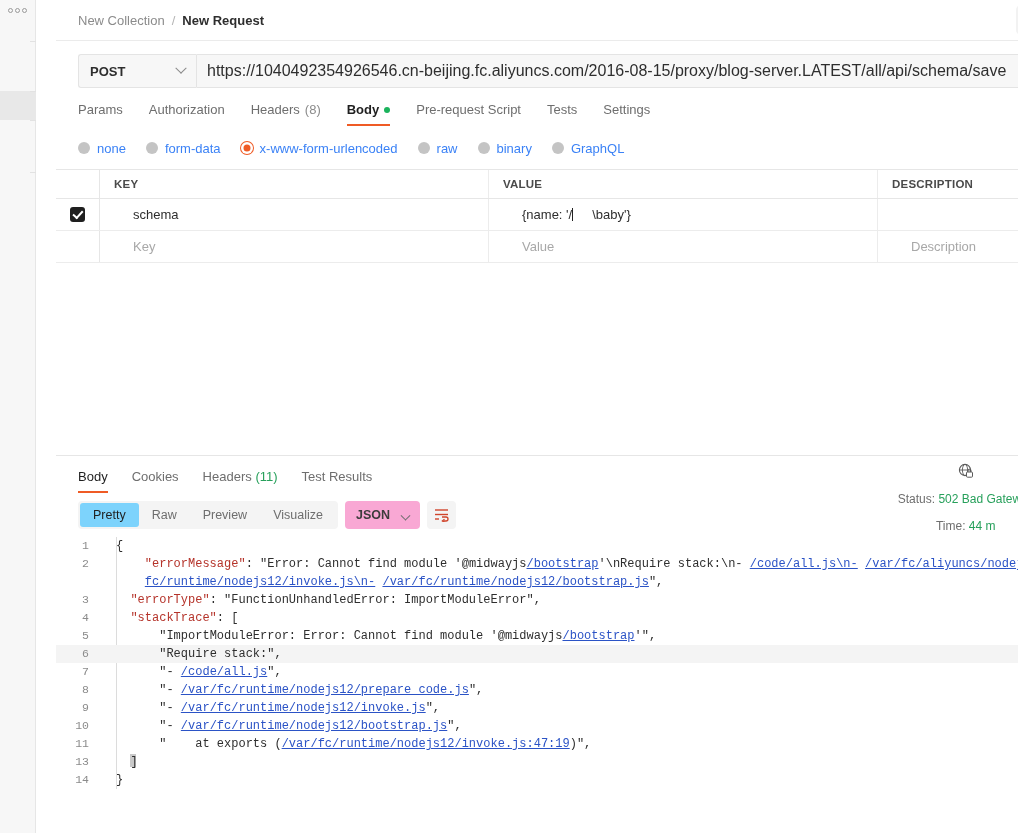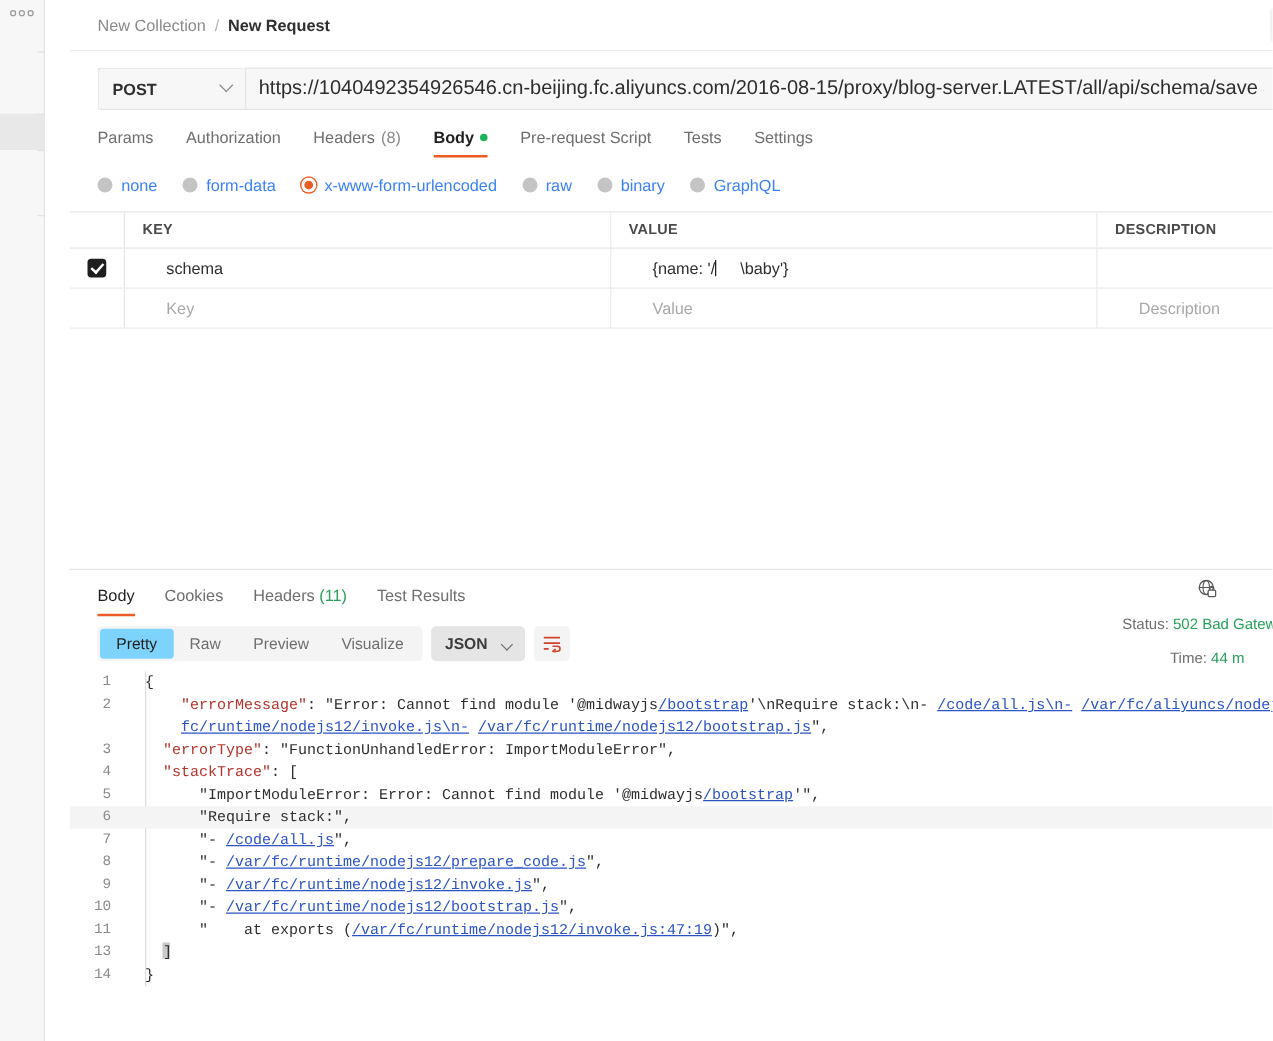--- a/index.html
+++ b/index.html
@@ -170,21 +170,21 @@
   .resptoolbar {
     display: flex; align-items: center; gap: 0; padding: 8px 0 8px 22px;
   }
   .seg {
     display: flex; align-items: center; background: #f4f4f4; border-radius: 4px; padding: 2px; margin-right: 7px;
   }
   .segbtn { font-size: 12.5px; color: #6e6e6e; padding: 5px 13px; border-radius: 3px; white-space: nowrap; }
   .segbtn.active { background: #7dd3fc; color: #1f1f1f; }
   .jsonsel {
     display: flex; align-items: flex-end; gap: 12px;
-    background: #e5e5e5; border-radius: 4px; padding: 7px 11px; margin-right: 7px;
+    background: #f9a8d4; border-radius: 4px; padding: 7px 11px; margin-right: 7px;
   }
   .jsonsel .lbl { font-size: 12.5px; color: #3c3c3c; font-weight: bold; }
   .wrapbtn {
     width: 29px; height: 28px; background: #f4f4f4; border-radius: 4px;
     display: flex; align-items: center; justify-content: center;
   }
 
   
   .codewrap { position: relative; flex: 1; min-height: 0; overflow: hidden; }
   .code {

